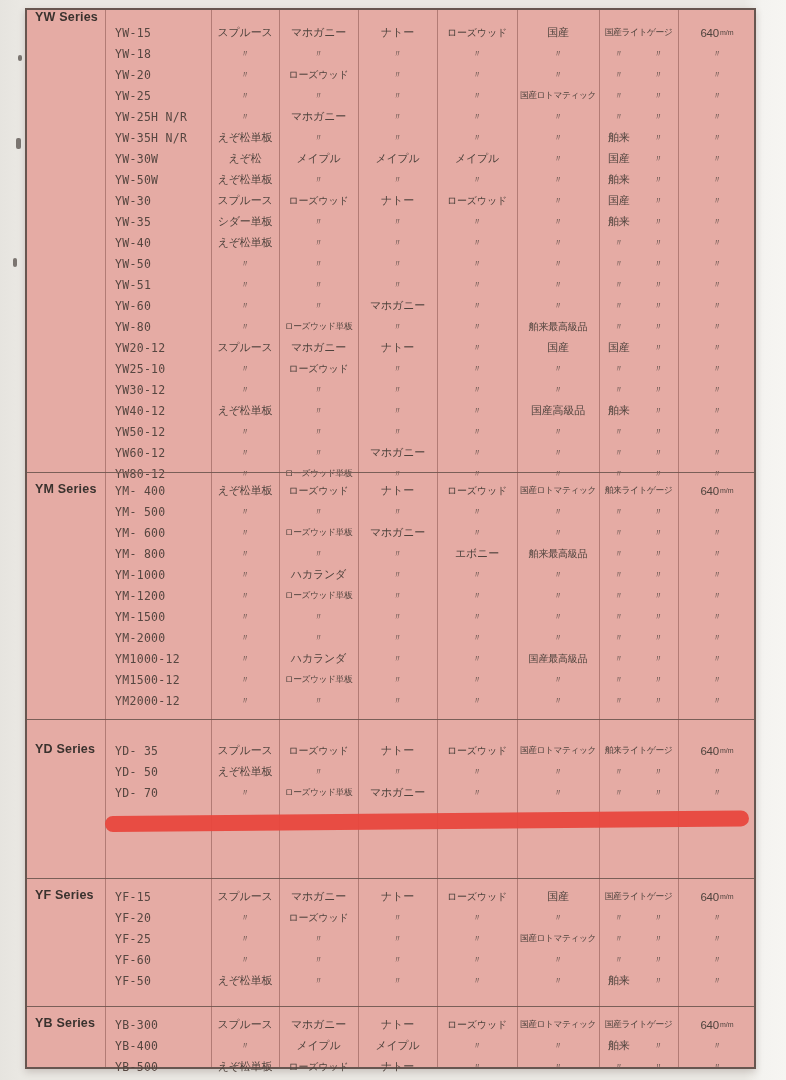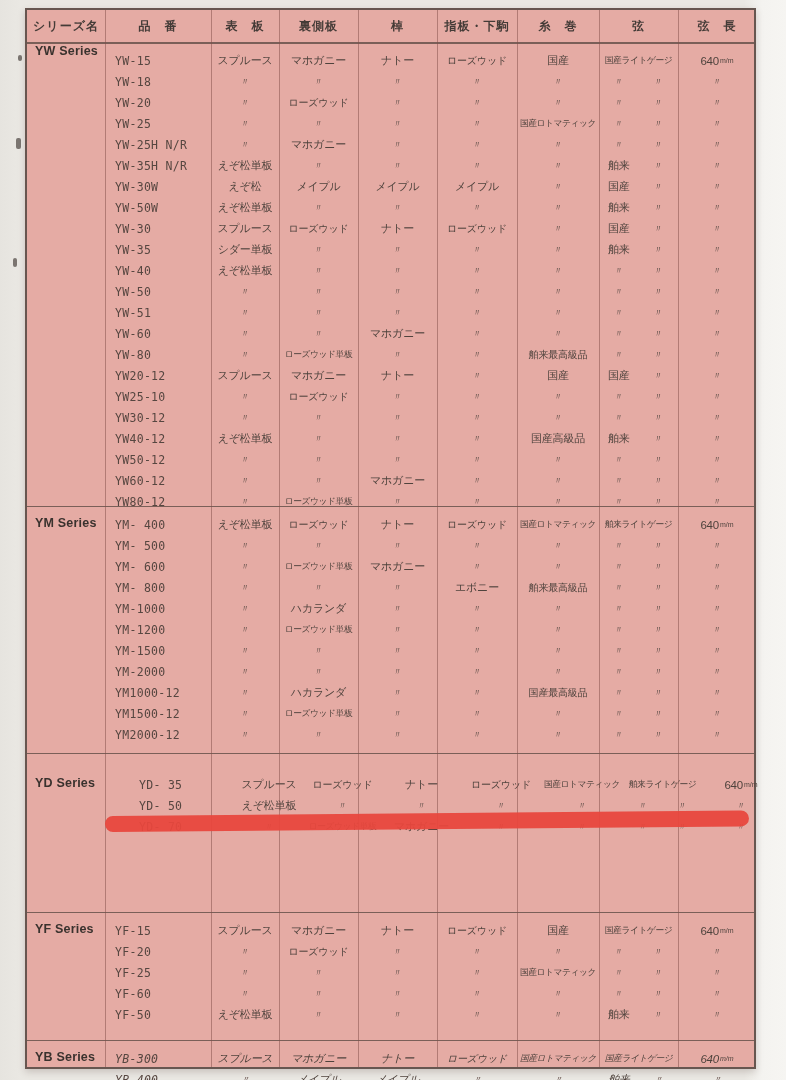--- a/index.html
+++ b/index.html
@@ -48,35 +48,24 @@
     position:absolute;left:105px;top:816px;width:644px;height:16px;
     border-radius:9px;transform:rotate(-.5deg);transform-origin:left center;
     opacity:.94;
   }
   .artifact{position:absolute;background:#4c4440;border-radius:2px;opacity:.7}
 </style>
 </head>
 <body>
 
 <div class="spec-table">
-  <div class="header-row">
-    <div class="hc">シリーズ名</div>
-    <div class="hc">品　番</div>
-    <div class="hc">表　板</div>
-    <div class="hc">裏側板</div>
-    <div class="hc">棹</div>
-    <div class="hc">指板・下駒</div>
-    <div class="hc">糸　巻</div>
-    <div class="hc">弦</div>
-    <div class="hc">弦　長</div>
-  </div>
   <div id="blocks">
       <div class="block" style="height: 462px;">
         <div class="series-label" style="top: 0;">YW Series</div>
-        <div style="padding-top: 6px;">
+        <div style="padding-top: 12px;">
           <div class="row">
             <div></div>
             <div class="c model">YW-15</div>
             <div class="c">スプルース</div>
             <div class="c">マホガニー</div>
             <div class="c">ナトー</div>
             <div class="c sm">ローズウッド</div>
             <div class="c">国産</div>
             <div class="c xs">国産ライトゲージ</div>
             <div class="c">
@@ -534,21 +523,21 @@
             <div class="c pair">
               <span class="ditto">〃</span>
               <span class="ditto">〃</span>
             </div>
             <div class="c ditto">〃</div>
           </div>
         </div>
       </div>
       <div class="block" style="height: 110px;">
         <div class="series-label" style="top: 22px;">YD Series</div>
-        <div style="padding-top: 20px; padding-left: 24px;">
+        <div style="padding-top: 20px;">
           <div class="row">
             <div></div>
             <div class="c model">YD- 35</div>
             <div class="c">スプルース</div>
             <div class="c sm">ローズウッド</div>
             <div class="c">ナトー</div>
             <div class="c sm">ローズウッド</div>
             <div class="c xs">国産ロトマティック</div>
             <div class="c xs">舶来ライトゲージ</div>
             <div class="c">
@@ -656,21 +645,21 @@
             <div class="c pair">
               <span class="">舶来</span>
               <span class="ditto">〃</span>
             </div>
             <div class="c ditto">〃</div>
           </div>
         </div>
       </div>
       <div class="block" style="height: 80px;">
         <div class="series-label" style="top: 9px;">YB Series</div>
-        <div style="padding-top: 7px; font-style: italic;">
+        <div style="padding-top: 7px;">
           <div class="row">
             <div></div>
             <div class="c model">YB-300</div>
             <div class="c">スプルース</div>
             <div class="c">マホガニー</div>
             <div class="c">ナトー</div>
             <div class="c sm">ローズウッド</div>
             <div class="c xs">国産ロトマティック</div>
             <div class="c xs">国産ライトゲージ</div>
             <div class="c">

